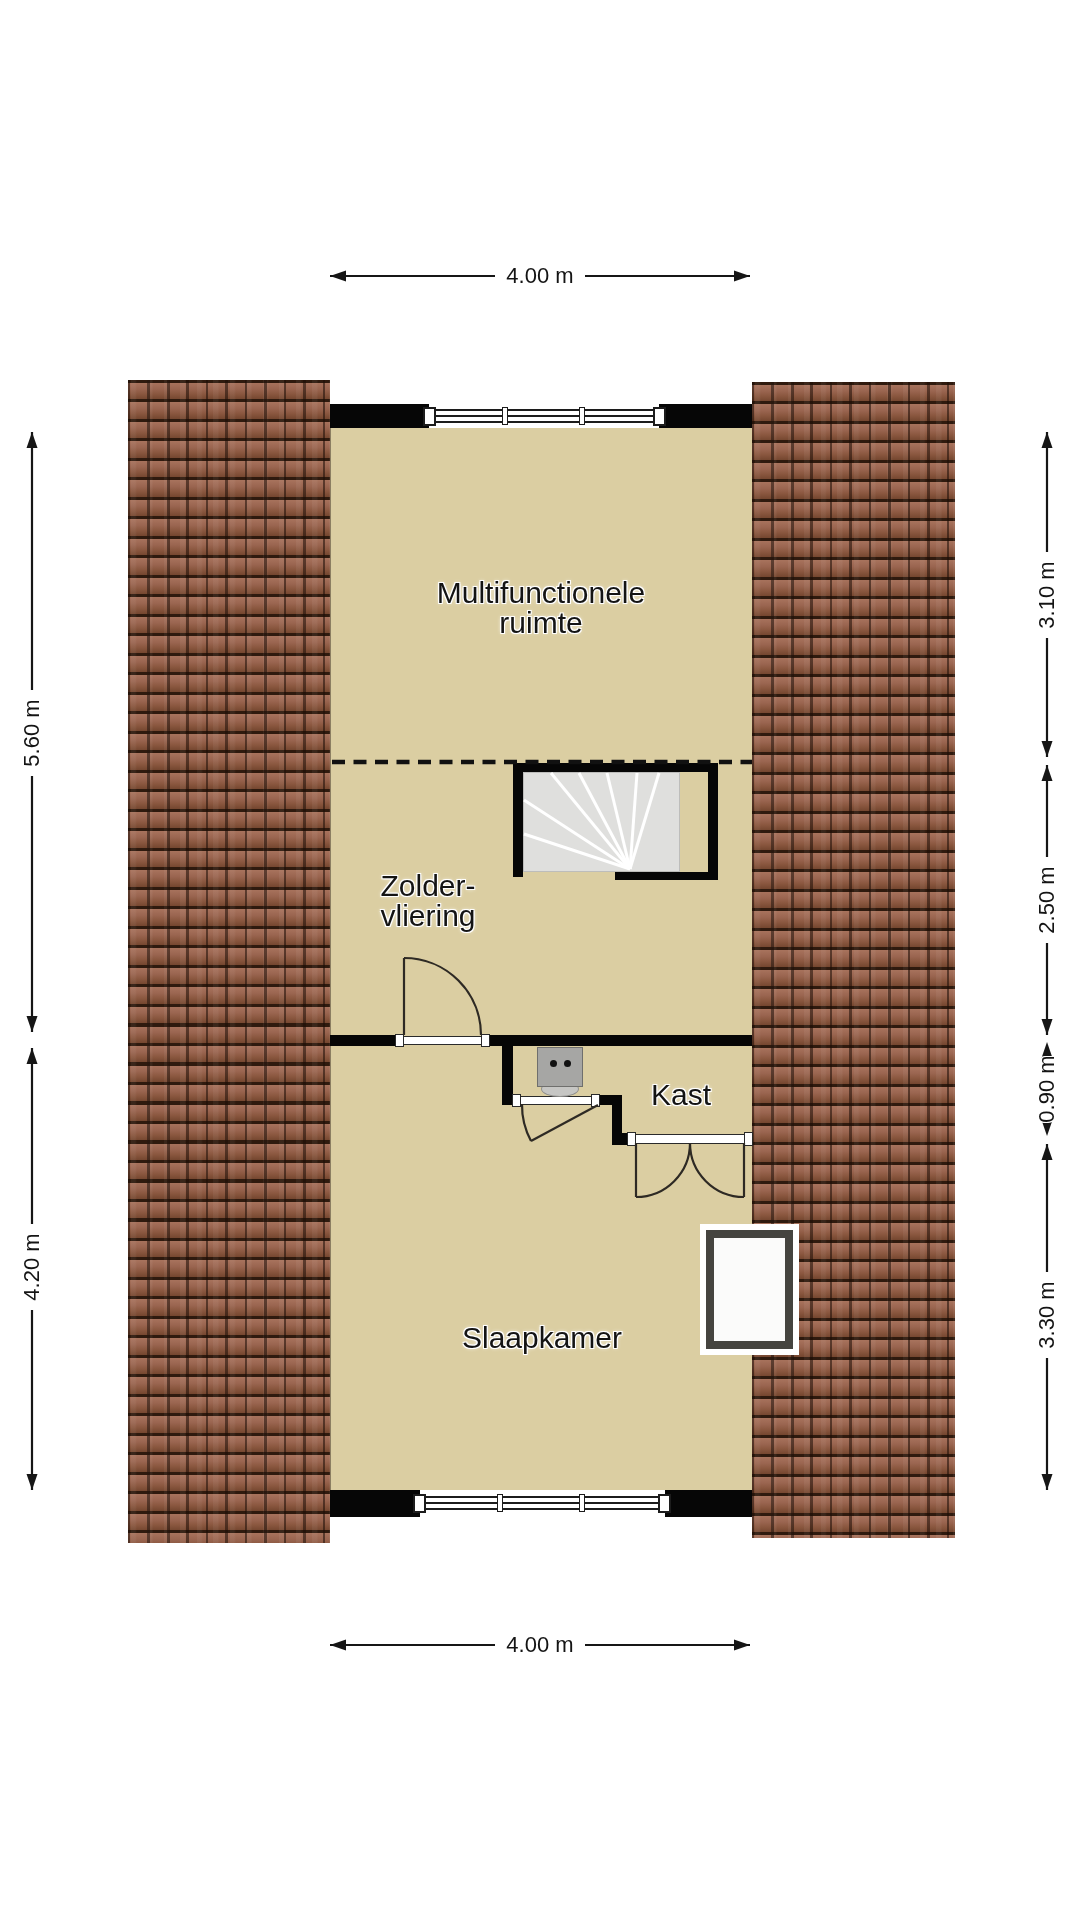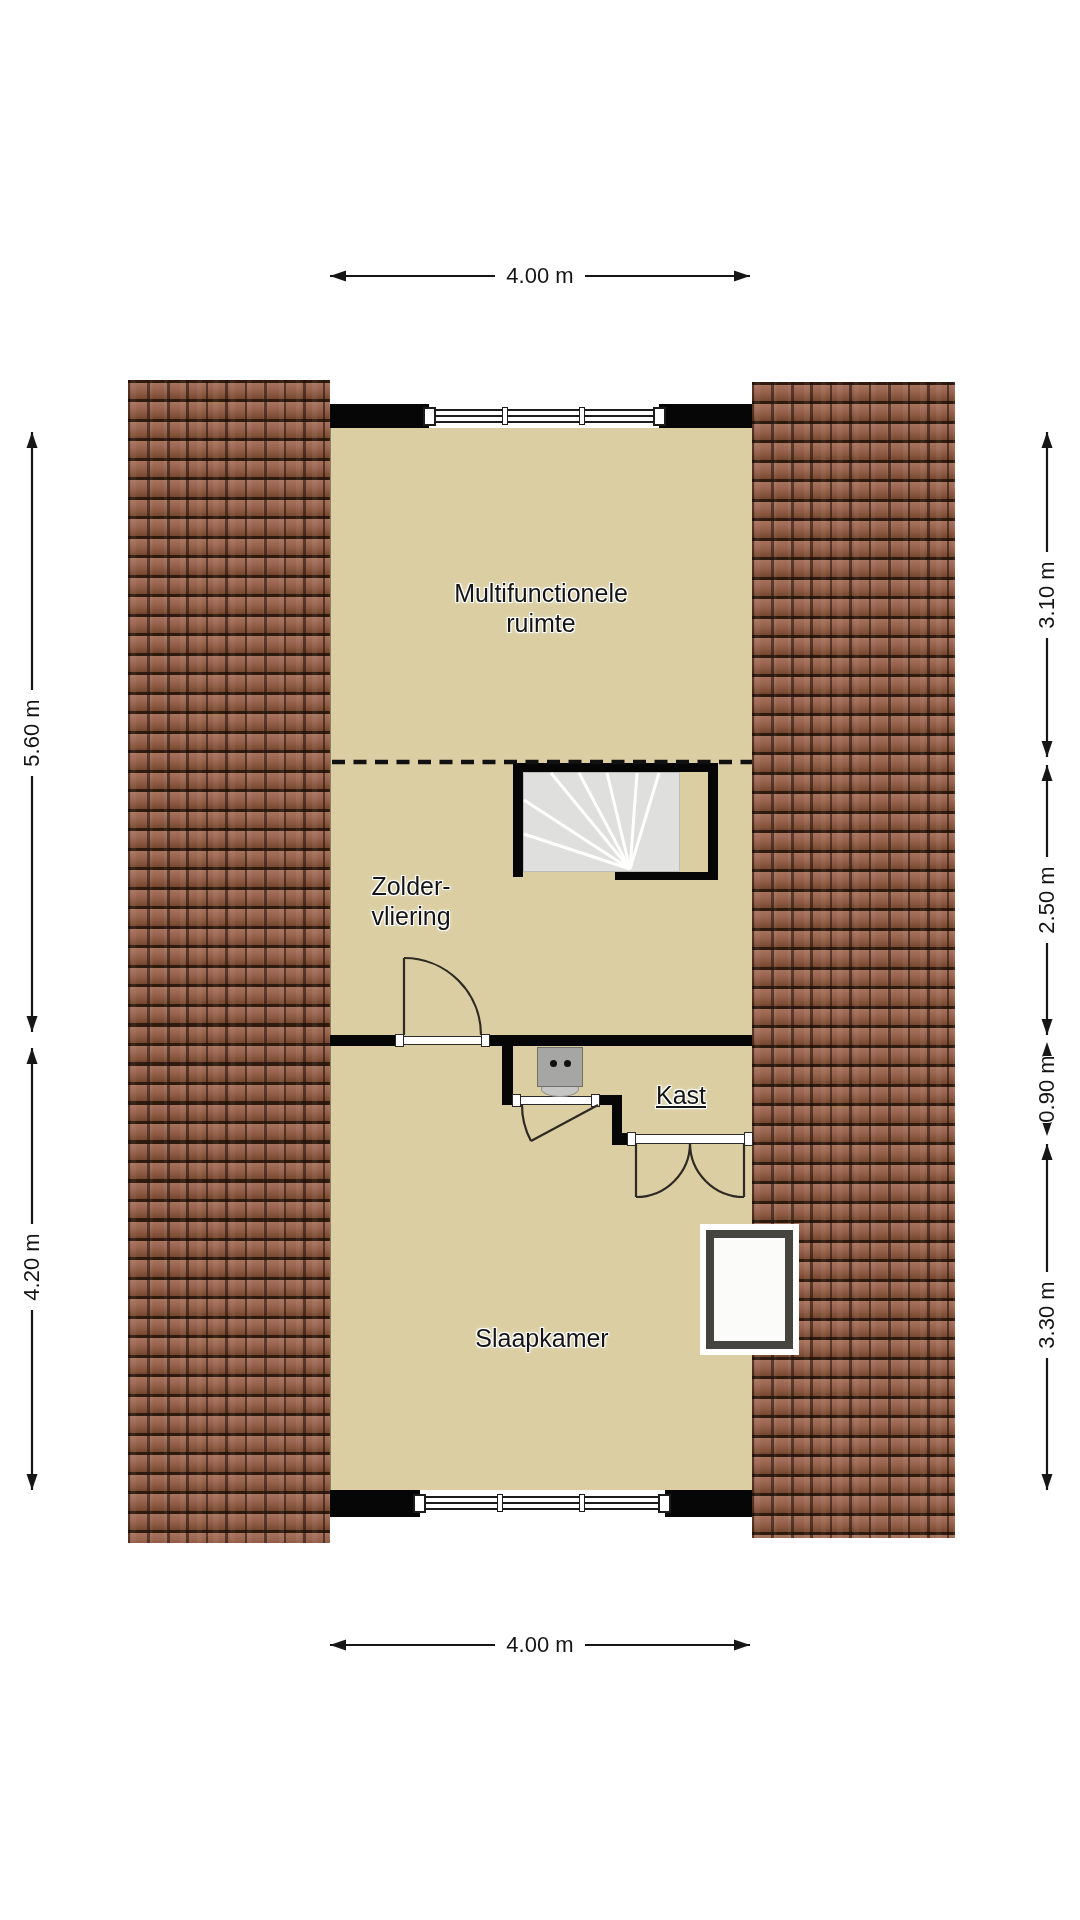--- a/index.html
+++ b/index.html
@@ -31,21 +31,21 @@
   .tjamb{background:#fff;border:1.5px solid #2a2a2a;box-sizing:border-box;}
   
   #dakraam-outer{left:700px;top:1224px;width:99px;height:131px;background:#ffffff;}
   #dakraam-frame{left:706px;top:1230px;width:87px;height:119px;background:#45443f;}
   #dakraam-glass{left:714px;top:1238px;width:71px;height:103px;background:#fbfbfa;}
   
   #utility-tab{left:541px;top:1081px;width:38px;height:16px;background:#c6c6c4;border:1px solid #8f8f8d;border-radius:50%;box-sizing:border-box;}
   #utility-box{left:537px;top:1047px;width:46px;height:40px;background:#a6a6a4;border:1px solid #6f6f6d;box-sizing:border-box;}
   .dot{position:absolute;width:7px;height:7px;border-radius:50%;background:#111;}
   
-  .room-label{color:#141414;font-size:25px;line-height:30px;text-align:center;white-space:nowrap;
+  .room-label{color:#141414;font-size:30px;line-height:30px;text-align:center;white-space:nowrap;
     transform:translate(-50%,-50%);
     text-shadow:-1px -1px 0 #fff,1px -1px 0 #fff,-1px 1px 0 #fff,1px 1px 0 #fff,0 0 4px #fff;}
   .dim-label{color:#141414;font-size:22px;white-space:nowrap;transform:translate(-50%,-50%);
     text-shadow:-1px -1px 0 #fff,1px -1px 0 #fff,-1px 1px 0 #fff,1px 1px 0 #fff;}
   .dim-label.vert{transform:translate(-50%,-50%) rotate(-90deg);}
   svg{position:absolute;left:0;top:0;}
   .arrowline{stroke:#161616;stroke-width:2.2;fill:none;}
   .arrowhead{fill:#161616;stroke:none;}
   .doorline{stroke:#2e2a24;stroke-width:2.2;fill:none;}
   .fanline{stroke:#ffffff;stroke-width:3;fill:none;}
@@ -193,25 +193,25 @@
       <path class="arrowline" d="M1047,1144 V1272 M1047,1358 V1490"></path>
       <polygon class="arrowhead" points="1047,1144 1041.5,1160 1052.5,1160"></polygon>
       <polygon class="arrowhead" points="1047,1490 1041.5,1474 1052.5,1474"></polygon>
     </g>
   </svg>
 
   <div class="abs room-label" style="left:541px;top:608px;">
     <div>Multifunctionele</div>
     <div>ruimte</div>
   </div>
-  <div class="abs room-label" style="left:411px;top:901px;">
+  <div class="abs room-label" style="left:428px;top:901px;">
     <div>Zolder-</div>
     <div>vliering</div>
   </div>
-  <div class="abs room-label" style="left:681px;top:1095px;text-decoration:underline;">Kast</div>
+  <div class="abs room-label" style="left:681px;top:1095px;">Kast</div>
   <div class="abs room-label" style="left:542px;top:1302px;margin-top:36px;">Slaapkamer</div>
 
   <div class="abs dim-label" style="left:540px;top:276px;">4.00 m</div>
   <div class="abs dim-label" style="left:540px;top:1645px;">4.00 m</div>
   <div class="abs dim-label vert" style="left:32px;top:733px;">5.60 m</div>
   <div class="abs dim-label vert" style="left:32px;top:1267px;">4.20 m</div>
   <div class="abs dim-label vert" style="left:1047px;top:595px;">3.10 m</div>
   <div class="abs dim-label vert" style="left:1047px;top:900px;">2.50 m</div>
   <div class="abs dim-label vert" style="left:1047px;top:1089px;">0.90 m</div>
   <div class="abs dim-label vert" style="left:1047px;top:1315px;">3.30 m</div>

